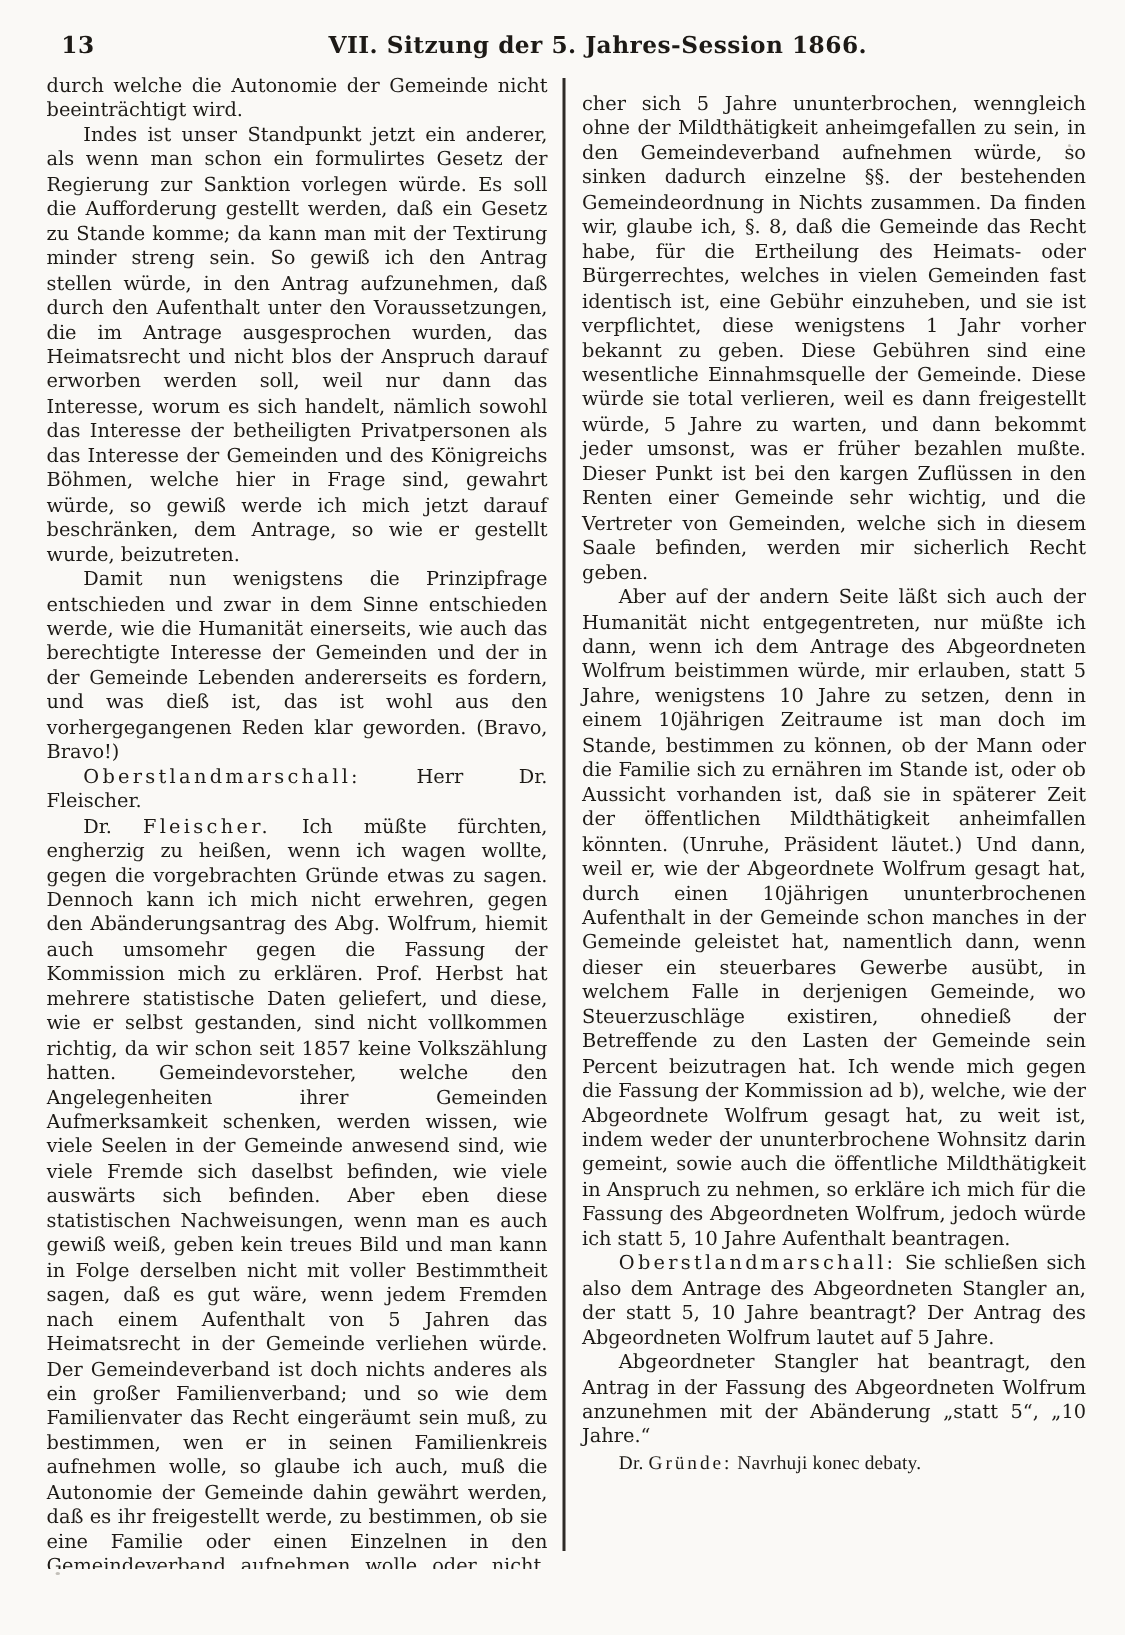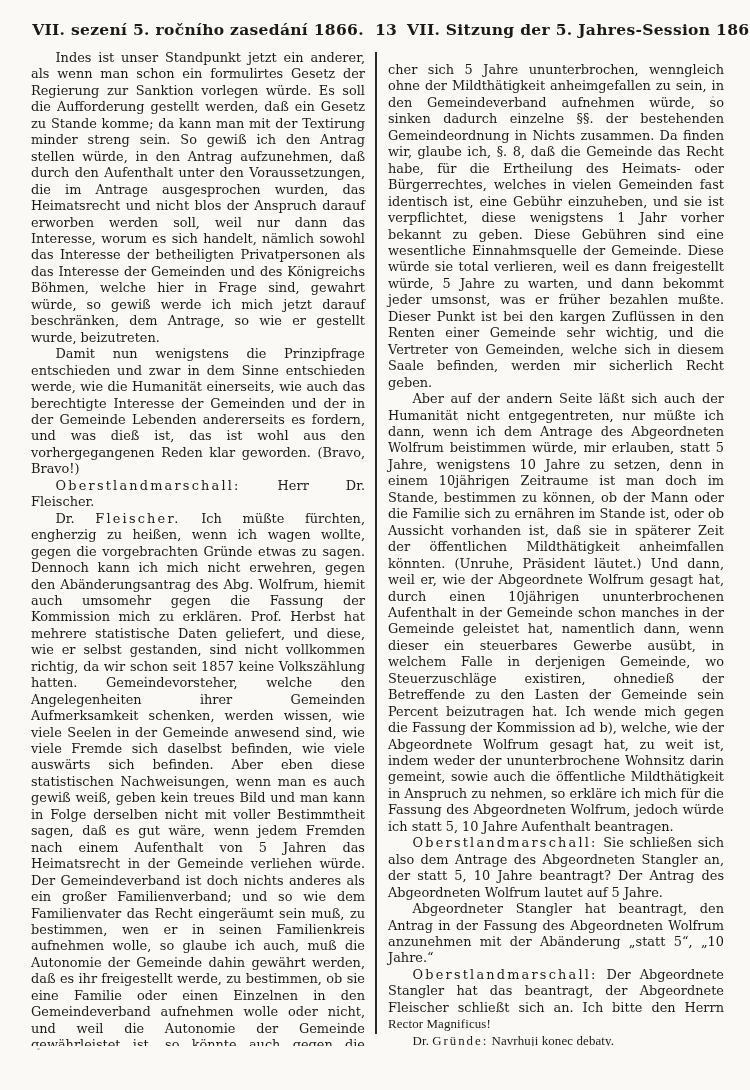--- a/index.html
+++ b/index.html
@@ -57,39 +57,38 @@
   .seg-antiqua.seg-spaced{letter-spacing:.15em;}
   
   .speck{position:absolute;background:#8a857c;border-radius:50%;opacity:.5;}
 </style>
 </head>
 <body>
 
 <div class="page">
 
   <div class="runhead">
-    <div class="rh-left">VII. sezení 5. ročního zasedání 1866.</div>
     <div class="rh-num">13</div>
     <div class="rh-right">VII. Sitzung der 5. Jahres-Session 1866.</div>
   </div>
 
   <div class="content">
     <div class="col col-left" id="col-left">
+        <p class="para"><span>durch welche die Autonomie der Gemeinde nicht beeinträchtigt wird.</span></p>
         <p class="para indent"><span>Indes ist unser Standpunkt jetzt ein anderer, als wenn man schon ein formulirtes Gesetz der Regierung zur Sanktion vorlegen würde. Es soll die Aufforderung gestellt werden, daß ein Gesetz zu Stande komme; da kann man mit der Textirung minder streng sein. So gewiß ich den Antrag stellen würde, in den Antrag aufzunehmen, daß durch den Aufenthalt unter den Voraussetzungen, die im Antrage ausgesprochen wurden, das Heimatsrecht und nicht blos der Anspruch darauf erworben werden soll, weil nur dann das Interesse, worum es sich handelt, nämlich sowohl das Interesse der betheiligten Privatpersonen als das Interesse der Gemeinden und des Königreichs Böhmen, welche hier in Frage sind, gewahrt würde, so gewiß werde ich mich jetzt darauf beschränken, dem Antrage, so wie er gestellt wurde, beizutreten.</span></p>
         <p class="para indent"><span>Damit nun wenigstens die Prinzipfrage entschieden und zwar in dem Sinne entschieden werde, wie die Humanität einerseits, wie auch das berechtigte Interesse der Gemeinden und der in der Gemeinde Lebenden andererseits es fordern, und was dieß ist, das ist wohl aus den vorhergegangenen Reden klar geworden. (Bravo, Bravo!)</span></p>
         <p class="para indent"><span class="seg-spaced">Oberstlandmarschall:</span><span> Herr Dr. Fleischer.</span></p>
         <p class="para indent"><span>Dr. </span><span class="seg-spaced">Fleischer.</span><span> Ich müßte fürchten, engherzig zu heißen, wenn ich wagen wollte, gegen die vorgebrachten Gründe etwas zu sagen. Dennoch kann ich mich nicht erwehren, gegen den Abänderungsantrag des Abg. Wolfrum, hiemit auch umsomehr gegen die Fassung der Kommission mich zu erklären. Prof. Herbst hat mehrere statistische Daten geliefert, und diese, wie er selbst gestanden, sind nicht vollkommen richtig, da wir schon seit 1857 keine Volkszählung hatten. Gemeindevorsteher, welche den Angelegenheiten ihrer Gemeinden Aufmerksamkeit schenken, werden wissen, wie viele Seelen in der Gemeinde anwesend sind, wie viele Fremde sich daselbst befinden, wie viele auswärts sich befinden. Aber eben diese statistischen Nachweisungen, wenn man es auch gewiß weiß, geben kein treues Bild und man kann in Folge derselben nicht mit voller Bestimmtheit sagen, daß es gut wäre, wenn jedem Fremden nach einem Aufenthalt von 5 Jahren das Heimatsrecht in der Gemeinde verliehen würde. Der Gemeindeverband ist doch nichts anderes als ein großer Familienverband; und so wie dem Familienvater das Recht eingeräumt sein muß, zu bestimmen, wen er in seinen Familienkreis aufnehmen wolle, so glaube ich auch, muß die Autonomie der Gemeinde dahin gewährt werden, daß es ihr freigestellt werde, zu bestimmen, ob sie eine Familie oder einen Einzelnen in den Gemeindeverband aufnehmen wolle oder nicht, und weil die Autonomie der Gemeinde gewährleistet ist, so könnte auch gegen die Abweisung eines solchen Ansuchens kein Rekurs ergriffen werden. Wenn nun auf einmal dieser Antrag zum Gesetz erhoben würde und jede Gemeinde denjenigen, wel-</span></p>
       </div>
     <div class="divider"></div>
     <div class="col col-right" id="col-right">
         <p class="para"><span>cher sich 5 Jahre ununterbrochen, wenngleich ohne der Mildthätigkeit anheimgefallen zu sein, in den Gemeindeverband aufnehmen würde, so sinken dadurch einzelne §§. der bestehenden Gemeindeordnung in Nichts zusammen. Da finden wir, glaube ich, §. 8, daß die Gemeinde das Recht habe, für die Ertheilung des Heimats- oder Bürgerrechtes, welches in vielen Gemeinden fast identisch ist, eine Gebühr einzuheben, und sie ist verpflichtet, diese wenigstens 1 Jahr vorher bekannt zu geben. Diese Gebühren sind eine wesentliche Einnahmsquelle der Gemeinde. Diese würde sie total verlieren, weil es dann freigestellt würde, 5 Jahre zu warten, und dann bekommt jeder umsonst, was er früher bezahlen mußte. Dieser Punkt ist bei den kargen Zuflüssen in den Renten einer Gemeinde sehr wichtig, und die Vertreter von Gemeinden, welche sich in diesem Saale befinden, werden mir sicherlich Recht geben.</span></p>
         <p class="para indent"><span>Aber auf der andern Seite läßt sich auch der Humanität nicht entgegentreten, nur müßte ich dann, wenn ich dem Antrage des Abgeordneten Wolfrum beistimmen würde, mir erlauben, statt 5 Jahre, wenigstens 10 Jahre zu setzen, denn in einem 10jährigen Zeitraume ist man doch im Stande, bestimmen zu können, ob der Mann oder die Familie sich zu ernähren im Stande ist, oder ob Aussicht vorhanden ist, daß sie in späterer Zeit der öffentlichen Mildthätigkeit anheimfallen könnten. (Unruhe, Präsident läutet.) Und dann, weil er, wie der Abgeordnete Wolfrum gesagt hat, durch einen 10jährigen ununterbrochenen Aufenthalt in der Gemeinde schon manches in der Gemeinde geleistet hat, namentlich dann, wenn dieser ein steuerbares Gewerbe ausübt, in welchem Falle in derjenigen Gemeinde, wo Steuerzuschläge existiren, ohnedieß der Betreffende zu den Lasten der Gemeinde sein Percent beizutragen hat. Ich wende mich gegen die Fassung der Kommission ad b), welche, wie der Abgeordnete Wolfrum gesagt hat, zu weit ist, indem weder der ununterbrochene Wohnsitz darin gemeint, sowie auch die öffentliche Mildthätigkeit in Anspruch zu nehmen, so erkläre ich mich für die Fassung des Abgeordneten Wolfrum, jedoch würde ich statt 5, 10 Jahre Aufenthalt beantragen.</span></p>
         <p class="para indent"><span class="seg-spaced">Oberstlandmarschall:</span><span> Sie schließen sich also dem Antrage des Abgeordneten Stangler an, der statt 5, 10 Jahre beantragt? Der Antrag des Abgeordneten Wolfrum lautet auf 5 Jahre.</span></p>
         <p class="para indent"><span>Abgeordneter Stangler hat beantragt, den Antrag in der Fassung des Abgeordneten Wolfrum anzunehmen mit der Abänderung „statt 5“, „10 Jahre.“</span></p>
-        <p class="para indent"><span class="seg-spaced">Oberstlandmarschall:</span><span> Der Abgeordnete Stangler hat das beantragt, der Abgeordnete Fleischer schließt sich an. Ich bitte den Herrn </span><span class="seg-antiqua">Rector Magnificus!</span></p>
         <p class="para indent"><span class="seg-antiqua">Dr. </span><span class="seg-antiqua seg-spaced">Gründe:</span><span class="seg-antiqua"> Navrhuji konec debaty.</span></p>
       </div>
   </div>
 
   <div class="speck" style="left:37px;top:1048px;width:3px;height:2px;"></div>
   <div class="speck" style="left:712px;top:96px;width:2px;height:2px;"></div>
 
 </div>
 
 </body></html>

